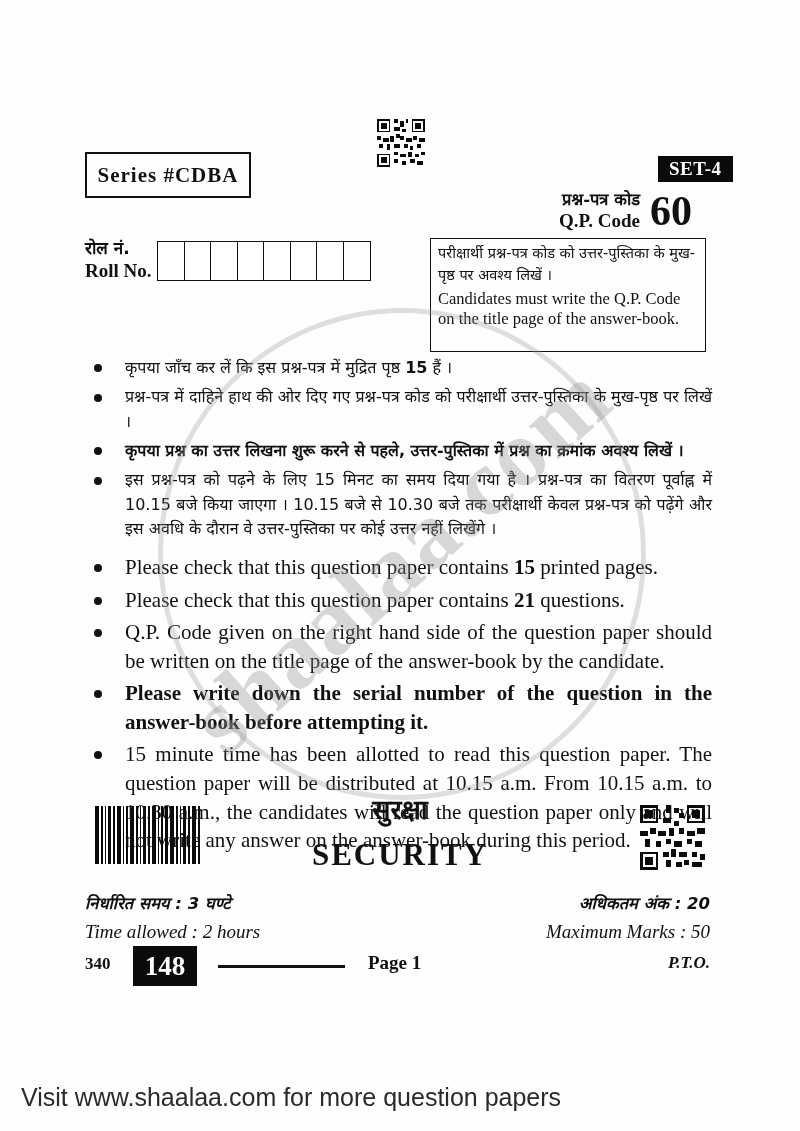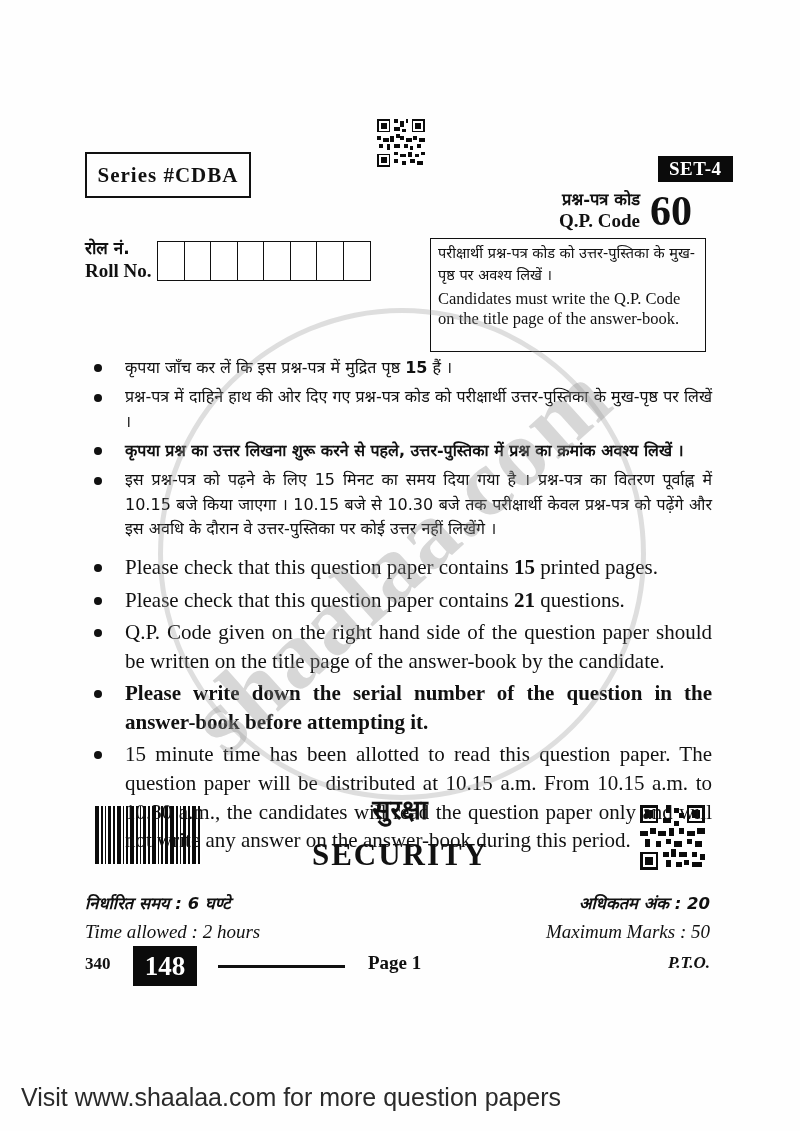--- a/index.html
+++ b/index.html
@@ -278,21 +278,21 @@
         <rect x="23" y="19" width="2" height="2"></rect>
       <rect x="10" y="21" width="2" height="3"></rect>
         <rect x="14" y="22" width="2" height="2"></rect>
         <rect x="17" y="21" width="2" height="2"></rect>
         <rect x="20" y="22" width="4" height="2"></rect>
     </g>
   </svg>
 
   <div class="meta-row">
     <div class="meta-left">
-      <div class="meta-hi hi">निर्धारित समय : 6 घण्टे</div>
+      <div class="meta-hi hi">निर्धारित समय : 3 घण्टे</div>
       <div class="meta-en">Time allowed : 2 hours</div>
     </div>
     <div class="meta-right">
       <div class="meta-hi hi">अधिकतम अंक : 20</div>
       <div class="meta-en">Maximum Marks : 50</div>
     </div>
   </div>
 
   <div class="footer-row">
     <div class="f-num">340</div>

